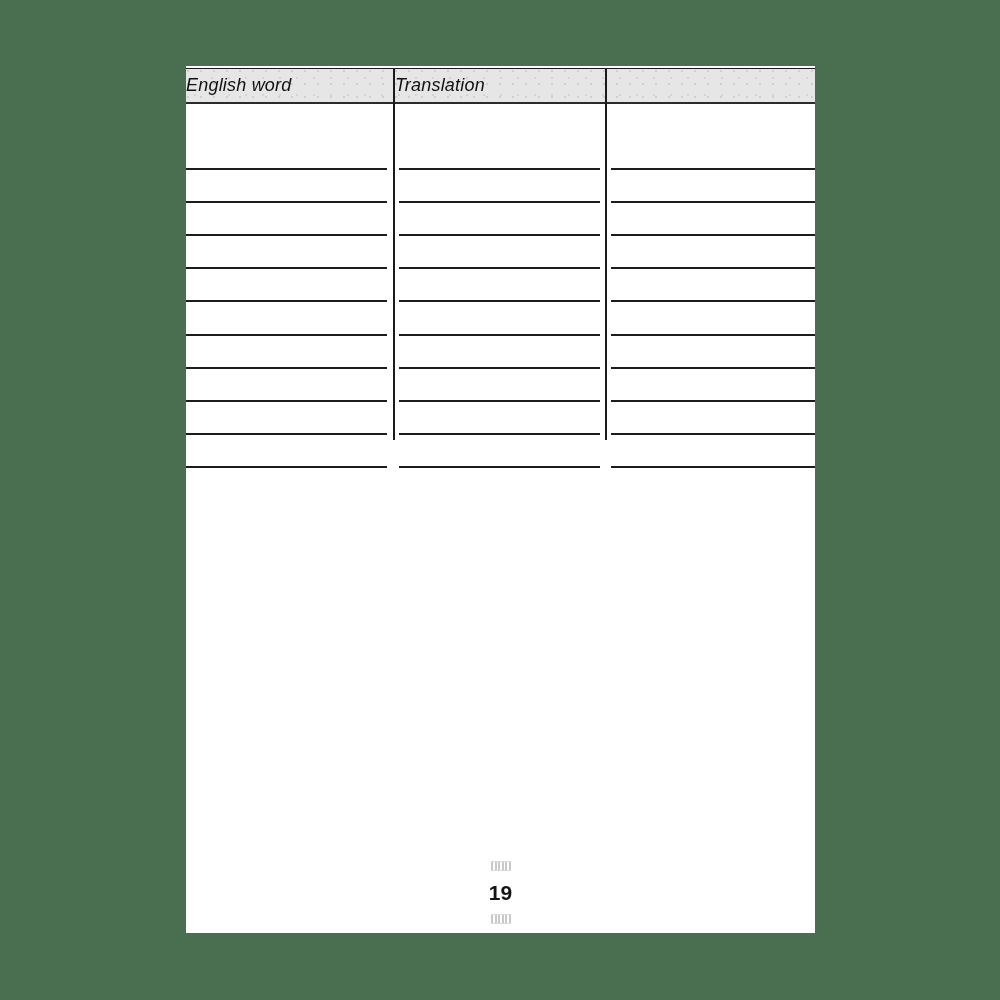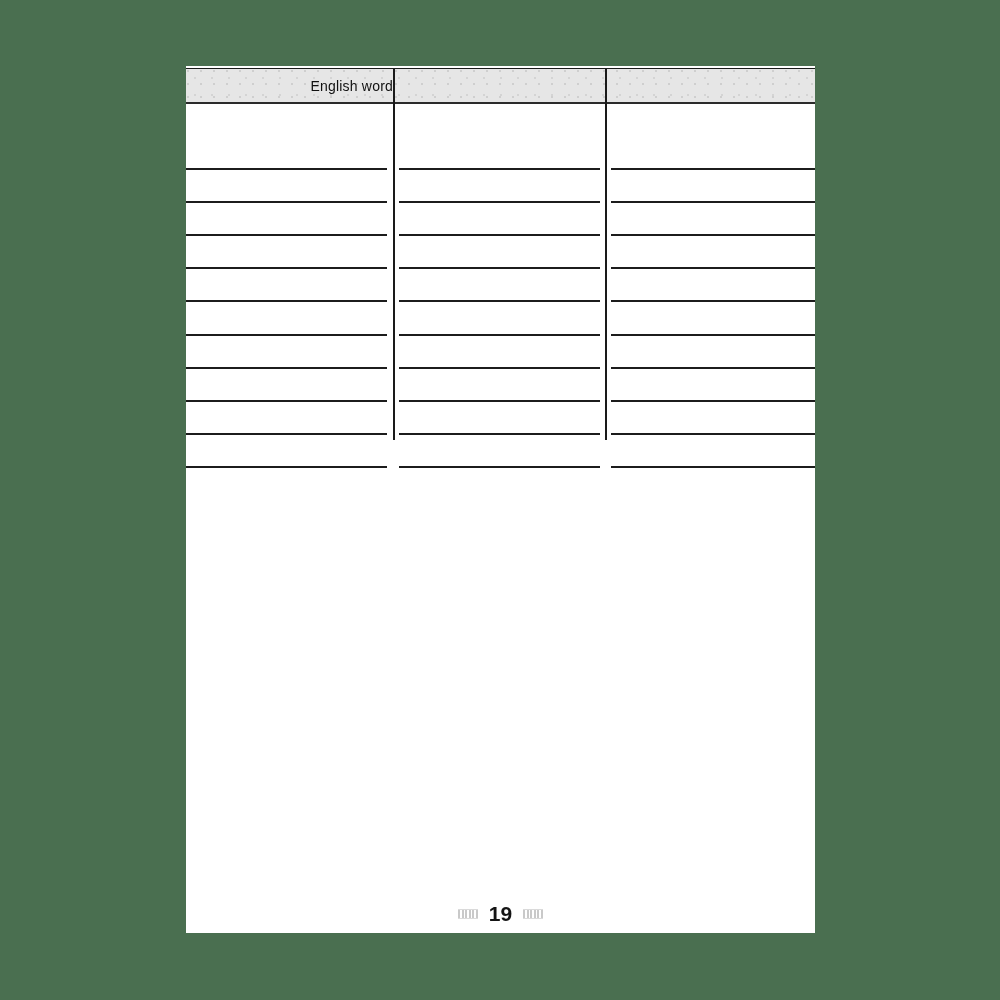--- a/index.html
+++ b/index.html
@@ -55,27 +55,28 @@
       radial-gradient(circle at 2px 2px, #cfcfcf 1px, transparent 1.2px),
       radial-gradient(circle at 9px 9px, #d4d4d4 1px, transparent 1.2px);
     background-size: 13px 13px, 17px 17px;
     display: flex;
     align-items: center;
   }
   .th {
     height: 100%;
     display: flex;
     align-items: center;
-    justify-content: flex-end;
-    font-size: 14px;
+    justify-content: flex-start;
+    font-size: 18px;
     color: #111111;
     letter-spacing: 0.2px;
     box-sizing: border-box;
     position: relative;
     z-index: 2;
+    font-style: italic;
   }
   .th-1 { width: 207px; }
   .th-2 { width: 212px; border-left: 2px solid #1a1a1a; }
   .th-3 { width: 210px; border-left: 2px solid #1a1a1a; }
 
   
   .vdiv {
     position: absolute;
     top: 2px;
     width: 2px;
@@ -106,20 +107,21 @@
   
   .page-footer {
     position: absolute;
     left: 0;
     bottom: 9px;
     width: 629px;
     display: flex;
     align-items: center;
     justify-content: center;
     gap: 11px;
+    flex-direction: column;
   }
   .ornament {
     width: 20px;
     height: 8px;
     background-image: repeating-linear-gradient(
       90deg,
       #c9c9c9 0px, #c9c9c9 2px,
       #ffffff 2px, #ffffff 3.6px
     );
     border-top: 1px solid #dadada;
@@ -137,20 +139,23 @@
 
 <div id="canvas">
 
   <div class="page">
 
     <div class="vocab-table">
 
       <div class="thead">
         <div class="th th-1">
           <span>English word</span>
+        </div>
+        <div class="th th-3">
+          <span>Translation</span>
         </div>
       </div>
 
       <div class="vdiv vdiv-1"></div>
       <div class="vdiv vdiv-2"></div>
 
       <div class="lines-col lines-col-1" id="lines-col-1">
           <div class="wline" style="top: 64px; background: rgb(28, 28, 28);"></div>
           <div class="wline" style="top: 97.1px; background: rgb(28, 28, 28);"></div>
           <div class="wline" style="top: 130.2px; background: rgb(28, 28, 28);"></div>

